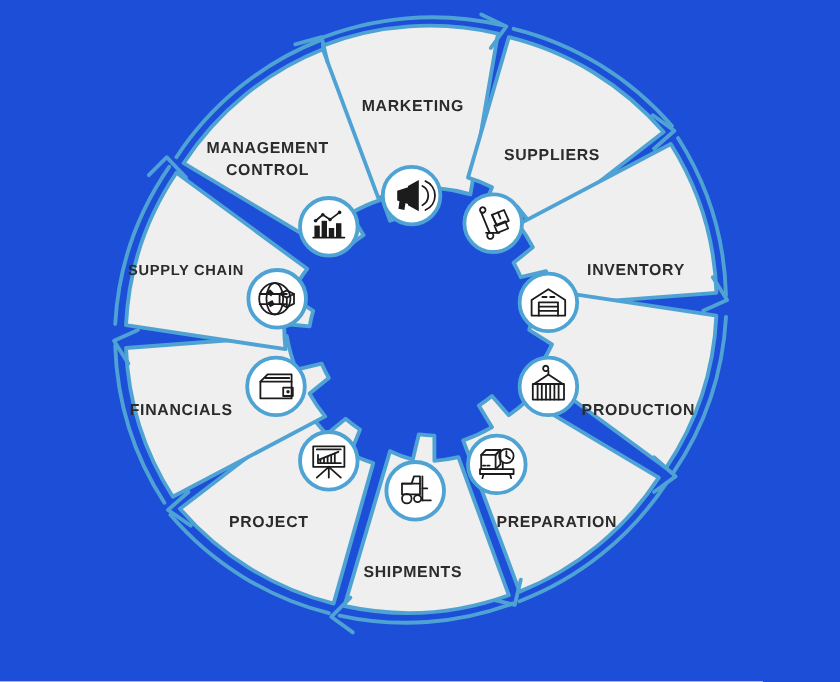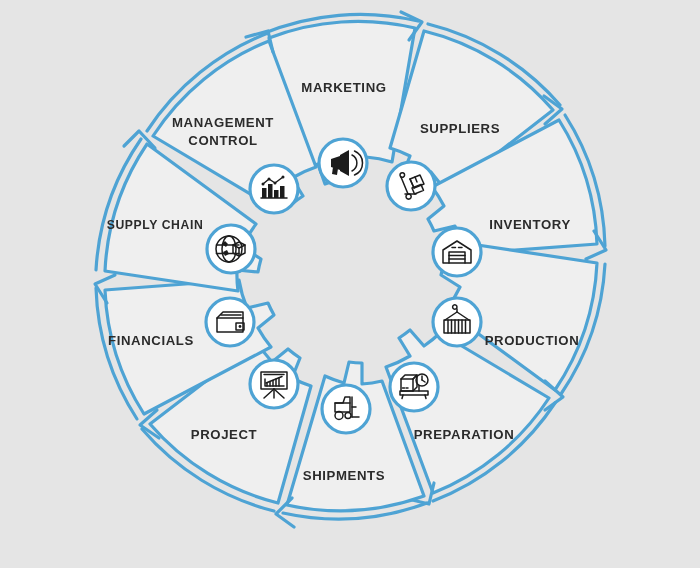--- a/index.html
+++ b/index.html
@@ -10,21 +10,21 @@
   body {
     width: 700px;
     height: 568px;
     font-family: "Liberation Sans", sans-serif;
     overflow: hidden;
   }
   #diagram-root {
     position: relative;
     width: 700px;
     height: 568px;
-    background: #e5e5e5;
+    background: #1d4ed8;
   }
   svg.cycle-svg {
     position: absolute;
     left: 0;
     top: 0;
     width: 700px;
     height: 568px;
     display: block;
   }
   .seg-fill {

